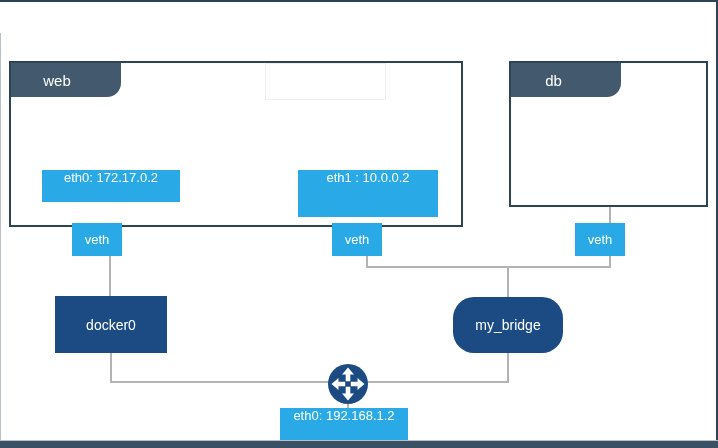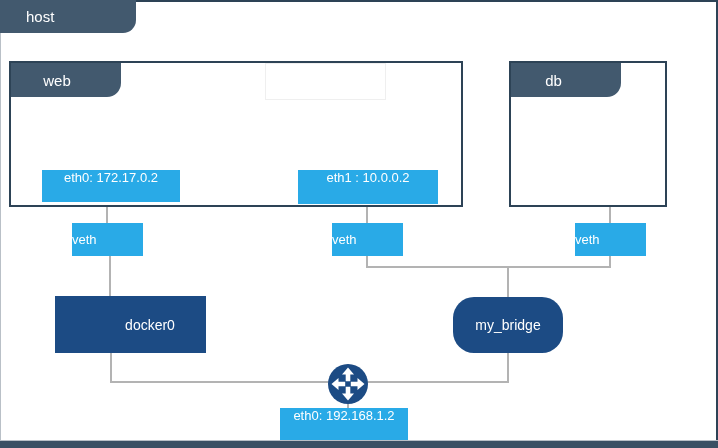--- a/index.html
+++ b/index.html
@@ -14,50 +14,50 @@
   .frame-bottom-line{position:absolute;left:0;top:440px;width:718px;height:1px;background:#b9c0c7;}
   .frame-bottom-bar{position:absolute;left:0;top:441px;width:718px;height:7px;background:var(--bottom-bar);}
   
   .host-tab{
     position:absolute;left:0;top:0;width:136px;height:33px;background:var(--slate);
     border-bottom-right-radius:13px;color:#fff;font-size:15px;
     display:flex;align-items:center;padding-left:26px;box-sizing:border-box;
   }
   
   .cbox{position:absolute;background:#fff;border:2px solid var(--slate-border);box-sizing:border-box;}
-  .cbox-web{left:9px;top:61px;width:454px;height:146px;}
-  .cbox-db{left:509px;top:61px;width:158px;height:146px;}
+  .cbox-web{left:9px;top:61px;width:454px;height:166px;}
+  .cbox-db{left:509px;top:61px;width:199px;height:146px;}
   .ctab{
     position:absolute;left:0;top:0;width:110px;height:34px;background:var(--slate);
     border-bottom-right-radius:14px;color:#fff;font-size:15px;
     display:flex;align-items:center;justify-content:center;box-sizing:border-box;
   }
   .ctab-web{padding-right:18px;}
   .ctab-db{padding-right:25px;}
   .ghost-box{position:absolute;left:265px;top:63px;width:121px;height:37px;background:#ffffff;border:1px solid #efefef;box-sizing:border-box;}
   
   .iplabel{
     position:absolute;background:var(--sky-blue);color:#fff;font-size:13px;
     display:flex;align-items:flex-start;justify-content:center;box-sizing:border-box;
   }
   .lbl-eth0-web{left:42px;top:170px;width:138px;height:32px;}
-  .lbl-eth1-web{left:298px;top:170px;width:140px;height:34px;}
+  .lbl-eth1-web{left:298px;top:170px;width:140px;height:47px;}
   .lbl-eth0-db{left:540px;top:168px;width:138px;height:32px;}
   .lbl-eth0-host{left:280px;top:408px;width:128px;height:32px;}
   .veth{
-    position:absolute;width:71px;height:33px;background:var(--sky-blue);color:#fff;font-size:13px;
-    display:flex;align-items:center;justify-content:flex-start;
+    position:absolute;width:50px;height:33px;background:var(--sky-blue);color:#fff;font-size:13px;
+    display:flex;align-items:center;justify-content:center;
   }
   .veth1{left:72px;top:223px;} .veth2{left:332px;top:223px;} .veth3{left:575px;top:223px;}
   
   .bridge{
     position:absolute;background:var(--navy);color:#fff;font-size:14px;
     display:flex;align-items:center;justify-content:center;
   }
-  .bridge-docker0{left:55px;top:296px;width:112px;height:57px;padding-left:39px;}
+  .bridge-docker0{left:55px;top:296px;width:112px;height:57px;}
   .bridge-mybridge{left:453px;top:297px;width:110px;height:56px;border-radius:21px;}
   
   .line{position:absolute;background:var(--line-gray);}
   
   .router{position:absolute;left:328px;top:364px;width:40px;height:40px;}
 </style>
 </head>
 <body>
 
 <div id="stage">
@@ -75,23 +75,20 @@
   <div class="line" style="left:507px;top:353px;width:2px;height:30px;"></div>
   <div class="line" style="left:347px;top:402px;width:2px;height:6px;"></div>
   <div class="line" style="left:347px;top:439px;width:2px;height:5px;"></div>
 
   <div class="frame-top"></div>
   <div class="frame-right"></div>
   <div class="frame-left"></div>
   <div class="frame-bottom-line"></div>
   <div class="frame-bottom-bar"></div>
 
-  <div class="host-tab">
-    <span>host</span>
-  </div>
 
   <div class="cbox cbox-web">
     <div class="ctab ctab-web">
       <span>web</span>
     </div>
   </div>
 
   <div class="cbox cbox-db">
     <div class="ctab ctab-db">
       <span>db</span>

